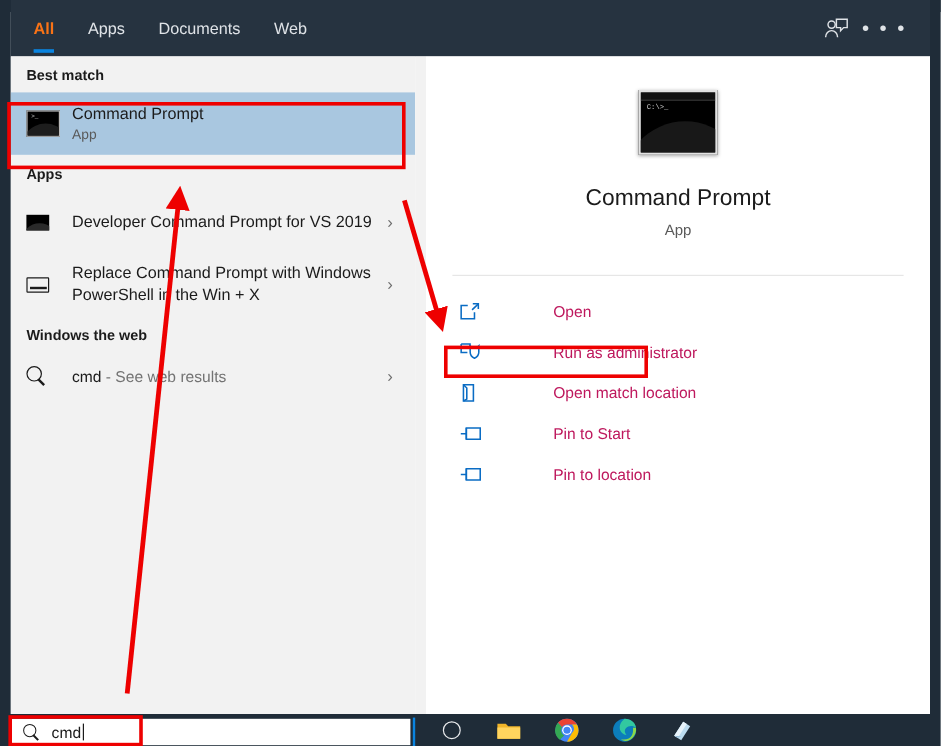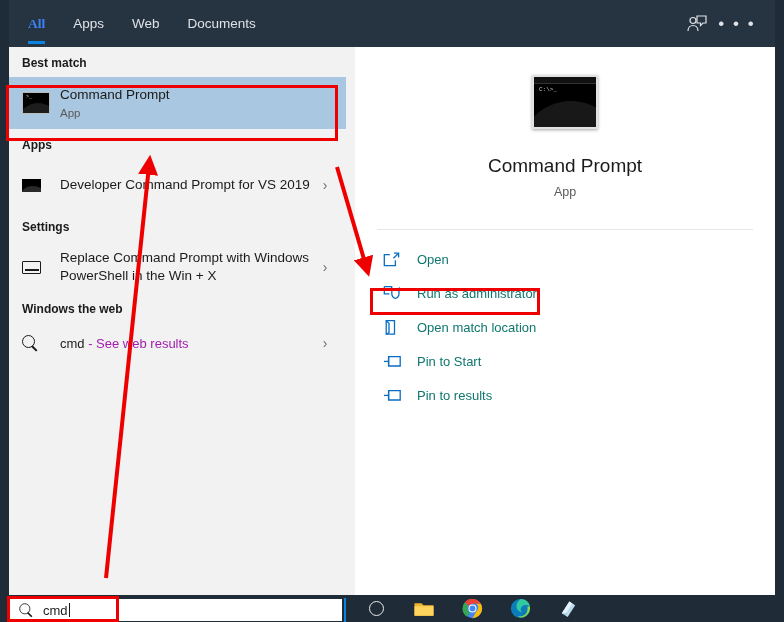--- a/index.html
+++ b/index.html
@@ -46,21 +46,21 @@
   .tab {
     position: relative;
     color: #dfe3e7;
     font-size: 13.5px;
     padding: 0 14px;
     height: 47px;
     line-height: 47px;
     cursor: default;
     white-space: nowrap;
   }
-  .tab.active { color: #3b82f6; font-weight: bold; font-family: Liberation Serif, serif; }
+  .tab.active { color: #f97316; font-weight: bold; }
   .tab.active::after {
     content: "";
     position: absolute;
     left: 14px; right: 14px; bottom: 3px;
     height: 3px;
     background: #0a84e0;
   }
   .tab .caret {
     display: inline-block;
     margin-left: 6px;
@@ -130,21 +130,21 @@
     line-height: 16px; margin-top: 1px;
   }
   .chev {
     flex: 0 0 26px;
     text-align: center;
     font-size: 14px;
     color: #6e6e6e;
   }
   .web-row { min-height: 40px; }
   .web-text { font-size: 13px; color: #1b1b1b; }
-  .web-text .muted { color: #a21caf; }
+  .web-text .muted { color: #737373; }
 
   
   .cmd-tile {
     width: 28px; height: 22px;
     background: #000000;
     border: 1px solid #b9b9b9;
     position: relative;
     overflow: hidden;
   }
   .cmd-tile::before {
@@ -255,21 +255,21 @@
     display: flex; align-items: center;
     height: 34px;
     padding-left: 28px;
     cursor: default;
   }
   .act-icon {
     width: 34px; flex: 0 0 34px;
     color: #0a6cc4;
     display: flex; align-items: center;
   }
-  .act-label { font-size: 13px; color: #0f766e; }
+  .act-label { font-size: 13px; color: #be185d; margin-left: 44px; }
 
   
   .taskbar {
     position: absolute;
     left: 0; bottom: 0;
     width: 784px; height: 27px;
     background: #1f2c38;
   }
   .search-box {
     position: absolute;
@@ -339,24 +339,24 @@
 
   <div class="header">
     <div class="tabs">
       <div class="tab active">
         <span>All</span>
       </div>
       <div class="tab">
         <span>Apps</span>
       </div>
       <div class="tab">
+        <span>Documents</span>
+      </div>
+      <div class="tab">
         <span>Web</span>
-      </div>
-      <div class="tab">
-        <span>Documents</span>
       </div>
     </div>
     <div class="header-right">
       <div class="hdr-icon">
         <svg width="22" height="20" viewBox="0 0 22 20" fill="none" stroke="#dfe3e7" stroke-width="1.2">
           <circle cx="7" cy="6.5" r="3"></circle>
           <path d="M2 17c0-3.3 2.3-5.5 5-5.5s5 2.2 5 5.5"></path>
           <path d="M11 2h9v7h-3l-2.5 2.6V9H11z"></path>
         </svg>
       </div>
@@ -385,21 +385,20 @@
     <div class="result-row">
       <div class="res-icon">
         <div class="cmd-small"></div>
       </div>
       <div class="res-text">
         <div class="res-title">Developer Command Prompt for VS 2019</div>
       </div>
       <div class="chev">›</div>
     </div>
 
-    <div class="section-head">Settings</div>
 
     <div class="result-row">
       <div class="res-icon">
         <div class="settings-glyph"></div>
       </div>
       <div class="res-text">
         <div class="res-title">Replace Command Prompt with Windows PowerShell in the Win + X</div>
       </div>
       <div class="chev">›</div>
     </div>
@@ -477,21 +476,21 @@
       </div>
 
       <div class="action-row">
         <div class="act-icon">
           <svg width="19" height="15" viewBox="0 0 19 15" fill="none" stroke="#0a6cc4" stroke-width="1.3">
             <path d="M1 7.4h4.4"></path>
             <path d="M5.6 2.6h11.6v9.4H5.6z"></path>
             <path d="M5.6 2.6v9.4"></path>
           </svg>
         </div>
-        <div class="act-label">Pin to results</div>
+        <div class="act-label">Pin to location</div>
       </div>
 
     </div>
   </div>
 
   <div class="taskbar"></div>
 
   <div class="search-box">
     <div class="mag"></div>
     <span class="search-val">cmd</span>

